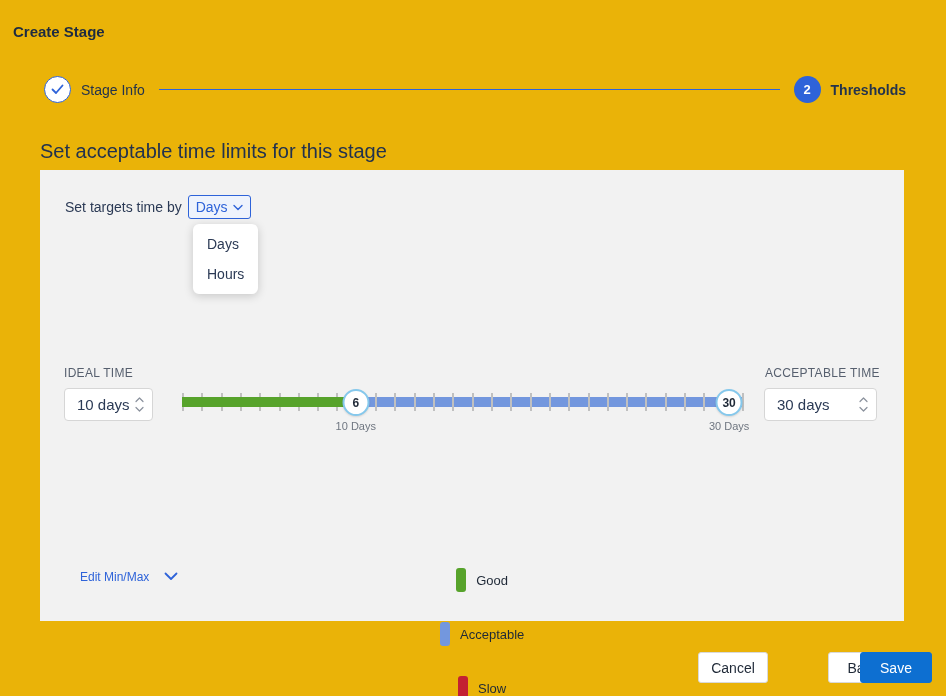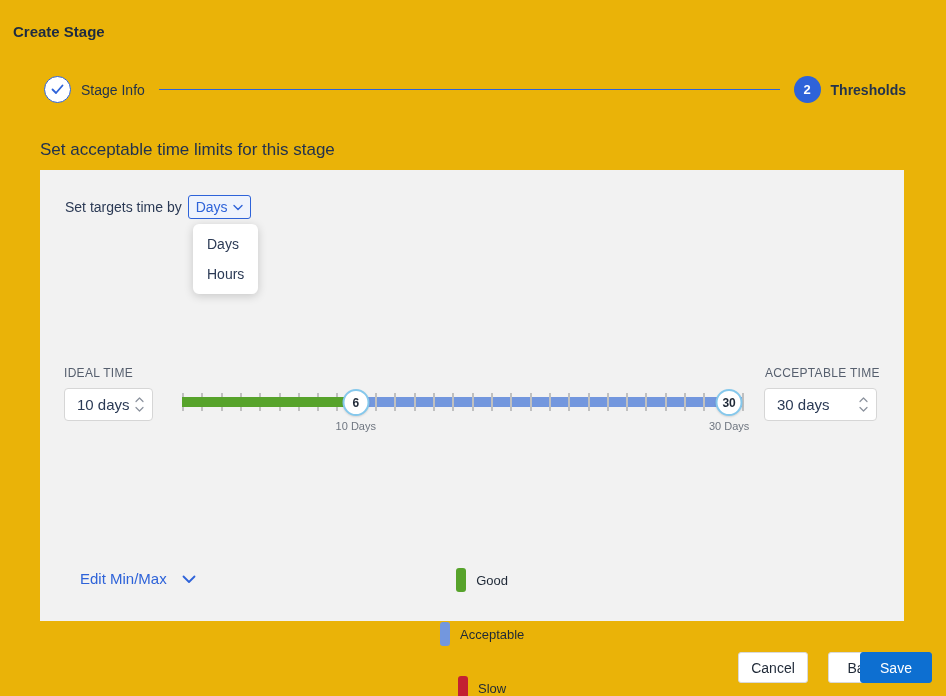--- a/index.html
+++ b/index.html
@@ -15,21 +15,21 @@
 
   
   .stepper{position:absolute;left:44px;top:76px;width:862px;height:27px;display:flex;align-items:center;}
   .step-circle{width:27px;height:27px;border-radius:50%;flex:0 0 auto;display:flex;align-items:center;justify-content:center;}
   .step-circle.done{background:#fff;border:1.5px solid var(--accent);}
   .step-circle.active{background:var(--accent);color:#fff;font-size:13px;font-weight:700;}
   .step-label{margin-left:10px;font-size:14px;color:#24334c;white-space:nowrap;}
   .step-label.bold{font-weight:700;}
   .step-line{flex:1;height:0;border-top:1px solid var(--accent);margin:0 14px;}
 
-  .section-heading{position:absolute;left:40px;top:140px;font-size:17px;font-weight:500;color:#22324e;}
+  .section-heading{position:absolute;left:40px;top:140px;font-size:20px;font-weight:500;color:#22324e;}
 
   
   .panel{position:absolute;left:40px;top:170px;width:864px;height:451px;background:#f2f2f2;}
 
   .targets-row{position:absolute;left:25px;top:25px;display:flex;align-items:center;font-size:14px;color:#2b3a55;}
   .unit-trigger{margin-left:6px;display:inline-flex;align-items:center;gap:5px;border:1px solid var(--accent);
     border-radius:3px;background:#eef3fc;color:var(--accent);font-size:14px;padding:3px 7px;cursor:pointer;}
   .unit-trigger svg{display:block;}
 
   .dropdown-menu{position:absolute;left:153px;top:54px;width:65px;background:#fff;border-radius:6px;
@@ -46,33 +46,33 @@
   .slider{position:absolute;left:142px;top:219px;width:560px;height:52px;}
   .track{position:absolute;left:0;top:8px;width:100%;height:10px;background:var(--acceptable);}
   .tick{position:absolute;top:4px;width:2px;height:18px;background:#c0c0c0;}
   .seg-good{position:absolute;left:0;top:8px;height:10px;background:var(--good);}
   .handle{position:absolute;top:0;width:27px;height:27px;border-radius:50%;background:#fff;
     border:2px solid var(--handle-border);transform:translateX(-50%);display:flex;align-items:center;
     justify-content:center;font-size:12px;font-weight:600;color:#1f2937;box-shadow:0 1px 2px rgba(0,0,0,.12);cursor:grab;}
   .slider-caption{position:absolute;top:31px;transform:translateX(-50%);font-size:11px;color:#6f7680;white-space:nowrap;}
 
   .edit-minmax{position:absolute;left:40px;top:400px;display:flex;align-items:flex-end;gap:15px;
-    color:var(--accent);font-size:15px;cursor:pointer;}
+    color:var(--accent);font-size:12px;cursor:pointer;}
 
   .legend{position:absolute;left:400px;top:398px;display:flex;align-items:center;gap:30px;flex-direction:column;}
   .legend-item{display:flex;align-items:center;gap:10px;}
   .swatch{width:10px;height:24px;border-radius:3px;}
   .sw-good{background:var(--good);} .sw-acceptable{background:var(--acceptable);} .sw-slow{background:var(--slow);}
   .legend-label{font-size:13px;color:#1f2937;}
 
   
   .btn{position:absolute;top:652px;height:31px;border-radius:3px;font-family:"Liberation Sans",sans-serif;
     font-size:14px;display:flex;align-items:center;justify-content:center;cursor:pointer;}
   .btn.ghost{background:#fff;border:1px solid #d9d9d9;color:#1f2937;}
-  .btn-cancel{left:738px;width:70px;}
+  .btn-cancel{left:698px;width:70px;}
   .btn-back{left:828px;width:70px;}
   .btn-save{left:860px;width:72px;background:var(--save);border:1px solid var(--save);color:#fff;}
 </style>
 </head>
 <body>
 
 <div class="page">
 
   <div class="page-title">Create Stage</div>
 

